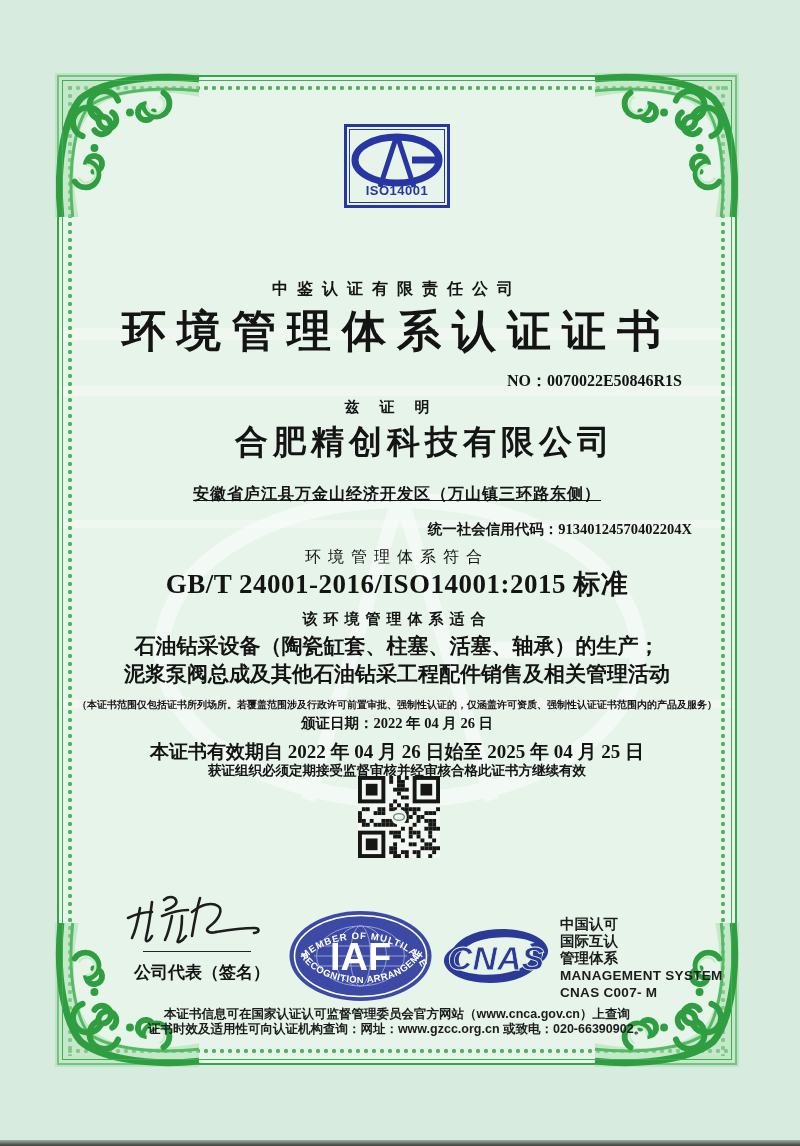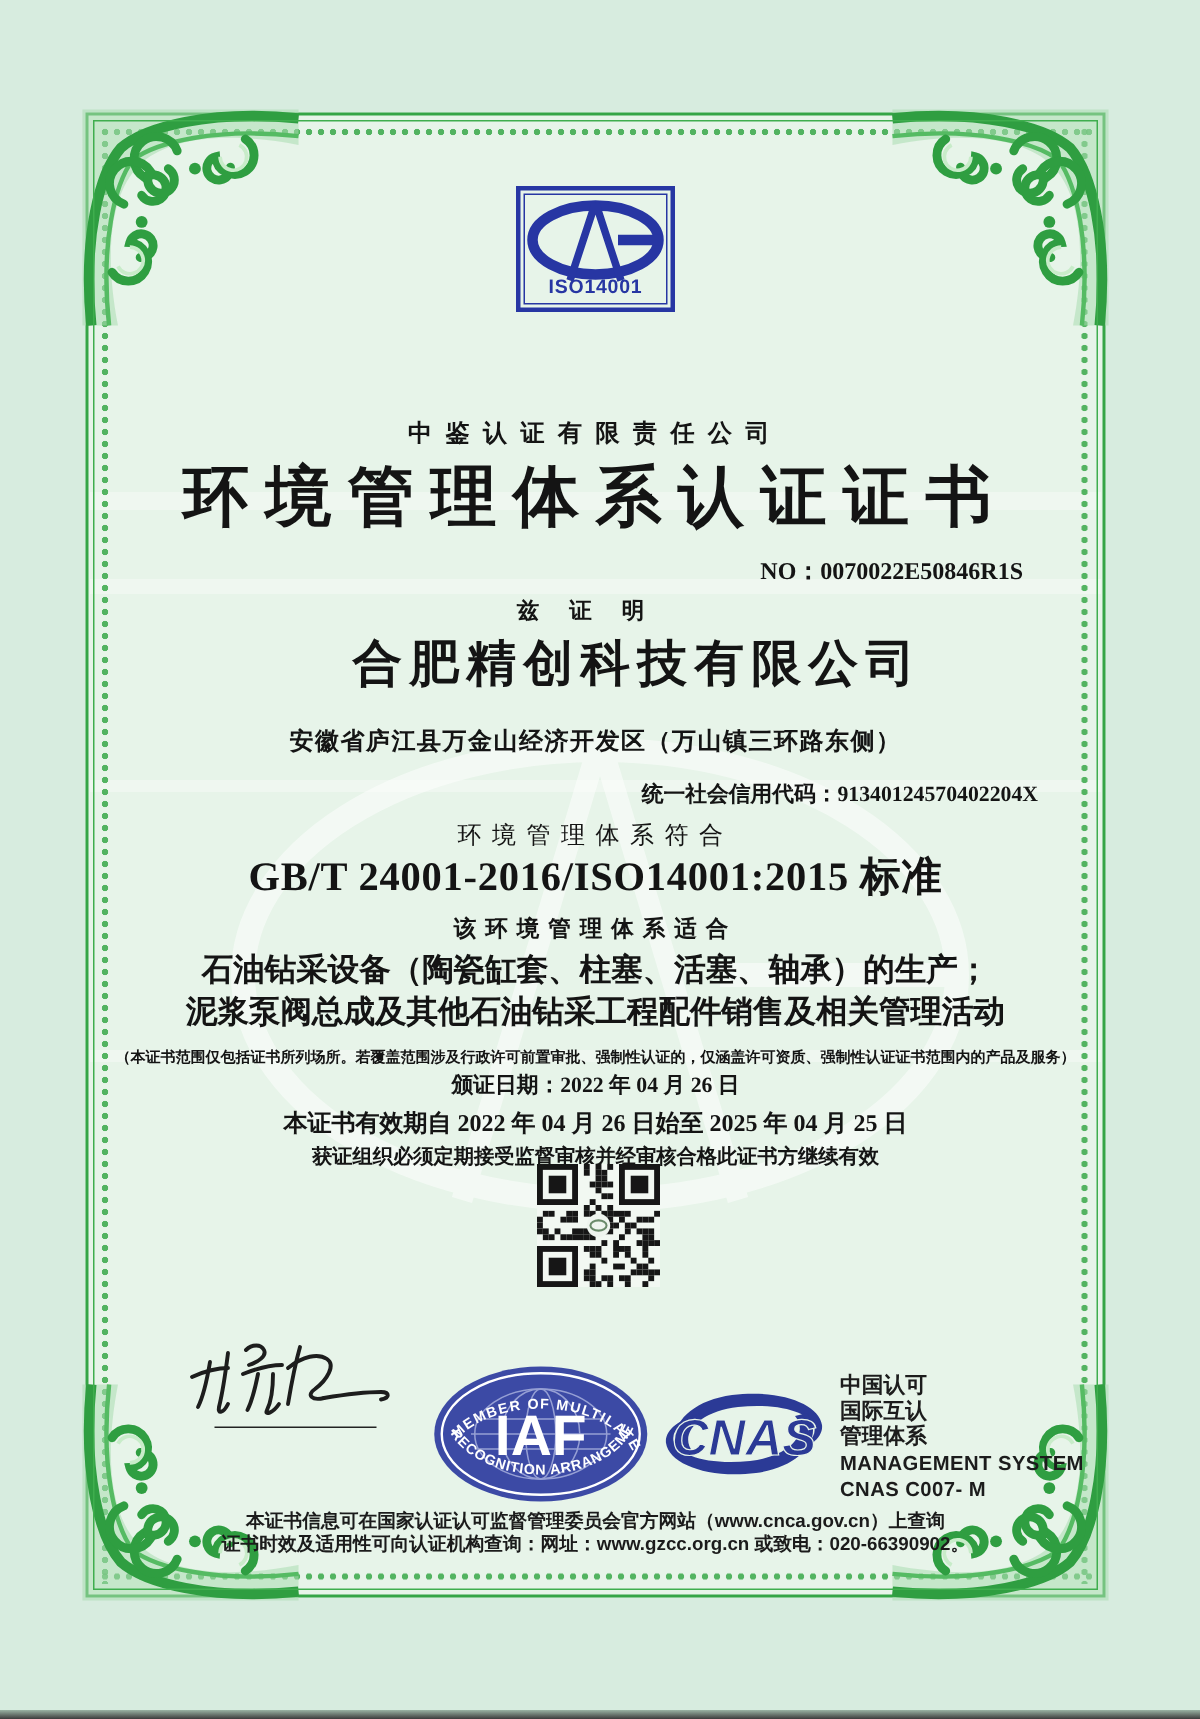--- a/index.html
+++ b/index.html
@@ -39,21 +39,21 @@
   .company{top:420px;font-size:33px;font-weight:bold;letter-spacing:5px;}
   .address{top:484px;font-size:16px;font-weight:bold;letter-spacing:1px;}
   .credit{position:absolute;top:520px;right:108px;font-size:14.5px;font-weight:bold;}
   .conform{top:547px;font-size:16px;font-weight:normal;letter-spacing:7px;}
   .standard{top:566px;font-size:27px;font-weight:bold;letter-spacing:.5px;}
   .scopeintro{top:610px;font-size:15px;font-weight:bold;letter-spacing:6px;}
   .scope1{top:632px;font-size:21px;font-weight:bold;font-family:"Liberation Sans","DejaVu Sans",sans-serif;}
   .scope2{top:660px;font-size:21px;font-weight:bold;font-family:"Liberation Sans","DejaVu Sans",sans-serif;}
   .note{top:698px;font-size:10px;font-weight:bold;}
   .issuedate{top:714px;font-size:14.5px;font-weight:bold;}
-  .validity{top:739px;font-size:16px;font-weight:bold;}
+  .validity{top:739px;font-size:19px;font-weight:bold;}
   .supervision{top:762px;font-size:13.5px;font-weight:bold;}
 
   .qr{position:absolute;left:358px;top:776px;width:82px;height:82px;}
 
   .sign{position:absolute;left:112px;top:886px;}
   .sigline{position:absolute;left:143px;top:951px;width:108px;height:0;border-top:1.5px solid #222;}
   .siglabel{position:absolute;left:92px;top:961px;width:220px;text-align:center;font-size:17px;font-weight:bold;}
 
   .iaf{position:absolute;left:288px;top:910px;}
   .cnas{position:absolute;left:440px;top:918px;}
@@ -125,21 +125,21 @@
       <path d="M47,2 L30,54 M47,2 L64,54" stroke="#2736a3" stroke-width="5" fill="none"></path>
     </svg>
     <div class="iso">ISO14001</div>
   </div>
 
   <div class="ctr issuer" style="position:absolute;">中鉴认证有限责任公司</div>
   <div class="ctr title" style="position:absolute;">环境管理体系认证证书</div>
   <div class="certno">NO：0070022E50846R1S</div>
   <div class="ctr hereby" style="position:absolute;">兹证明</div>
   <div class="ctr company" style="position:absolute;padding-left:28px;">合肥精创科技有限公司</div>
-  <div class="ctr address" style="position:absolute;">安徽省庐江县万金山经济开发区（万山镇三环路东侧）</div>
+  <div class="ctr address" style="position:absolute;text-decoration:underline;">安徽省庐江县万金山经济开发区（万山镇三环路东侧）</div>
   <div class="credit">统一社会信用代码：91340124570402204X</div>
   <div class="ctr conform" style="position:absolute;">环境管理体系符合</div>
   <div class="ctr standard" style="position:absolute;">GB/T 24001-2016/ISO14001:2015 标准</div>
   <div class="ctr scopeintro" style="position:absolute;">该环境管理体系适合</div>
   <div class="ctr scope1" style="position:absolute;">石油钻采设备（陶瓷缸套、柱塞、活塞、轴承）的生产；</div>
   <div class="ctr scope2" style="position:absolute;">泥浆泵阀总成及其他石油钻采工程配件销售及相关管理活动</div>
   <div class="ctr note" style="position:absolute;">（本证书范围仅包括证书所列场所。若覆盖范围涉及行政许可前置审批、强制性认证的，仅涵盖许可资质、强制性认证证书范围内的产品及服务）</div>
   <div class="ctr issuedate" style="position:absolute;">颁证日期：2022 年 04 月 26 日</div>
   <div class="ctr validity" style="position:absolute;">本证书有效期自 2022 年 04 月 26 日始至 2025 年 04 月 25 日</div>
   <div class="ctr supervision" style="position:absolute;">获证组织必须定期接受监督审核并经审核合格此证书方继续有效</div>
@@ -284,20 +284,21 @@
       <path d="M52,14 C56,10 62,10 64,14 C66,18 60,22 54,24"></path>
       <path d="M50,30 C60,26 70,24 76,24"></path>
       <path d="M60,30 C58,40 56,48 53,54"></path>
       <path d="M70,30 C70,40 69,48 66,54 C64,58 70,56 74,50"></path>
       <path d="M88,12 C84,26 82,38 80,50"></path>
       <path d="M80,26 C90,18 100,16 106,20 C112,24 106,34 98,40 C92,44 96,48 104,46"></path>
       <path d="M104,46 C116,44 130,42 142,42 C148,42 148,46 142,47"></path>
     </g>
   </svg>
   <div class="sigline"></div>
+  <div class="siglabel">公司代表（签名）</div>
 
   <svg class="iaf" width="145" height="92" viewBox="0 0 145 92">
     <ellipse cx="72.5" cy="46" rx="71" ry="45" fill="#3c4aa5"></ellipse>
     <ellipse cx="72.5" cy="46" rx="66" ry="40.5" fill="none" stroke="#ffffff" stroke-width="1.6"></ellipse>
     <g stroke="#bcc4e8" stroke-width="1" fill="none" opacity=".7">
       <ellipse cx="72.5" cy="46" rx="44" ry="30"></ellipse>
       <ellipse cx="72.5" cy="46" rx="26" ry="30"></ellipse>
       <ellipse cx="72.5" cy="46" rx="10" ry="30"></ellipse>
       <path d="M30,36 H115 M26,46 H119 M30,56 H115"></path>
     </g>

